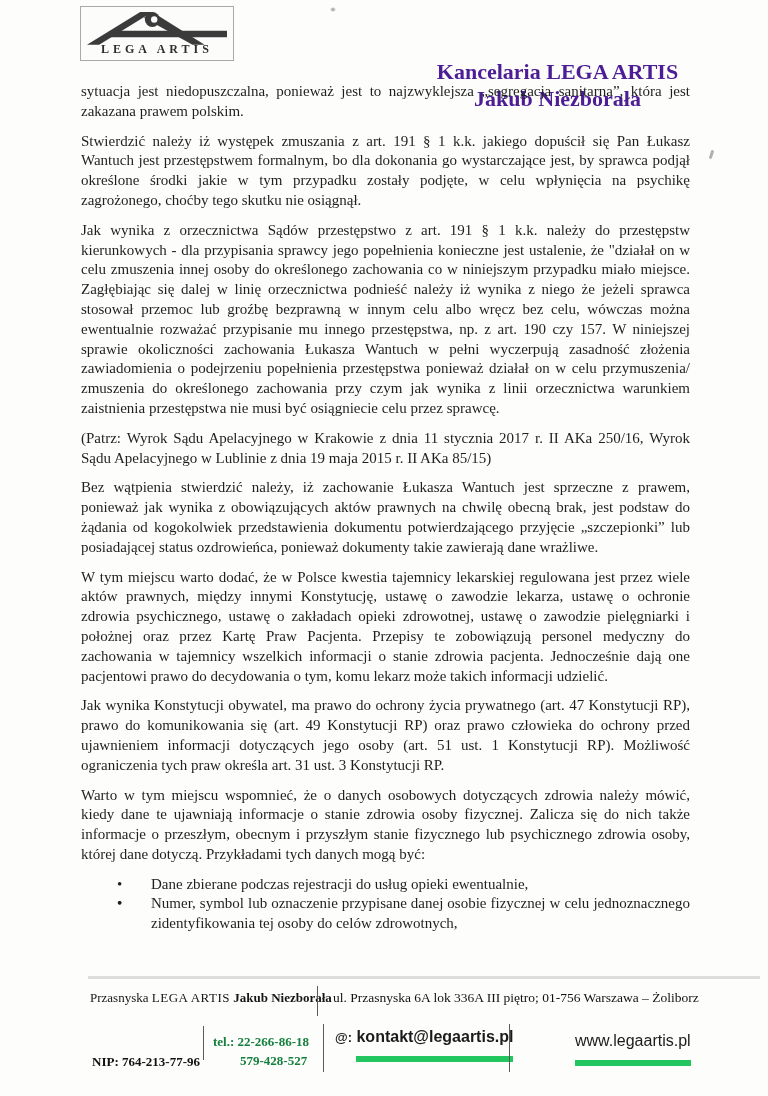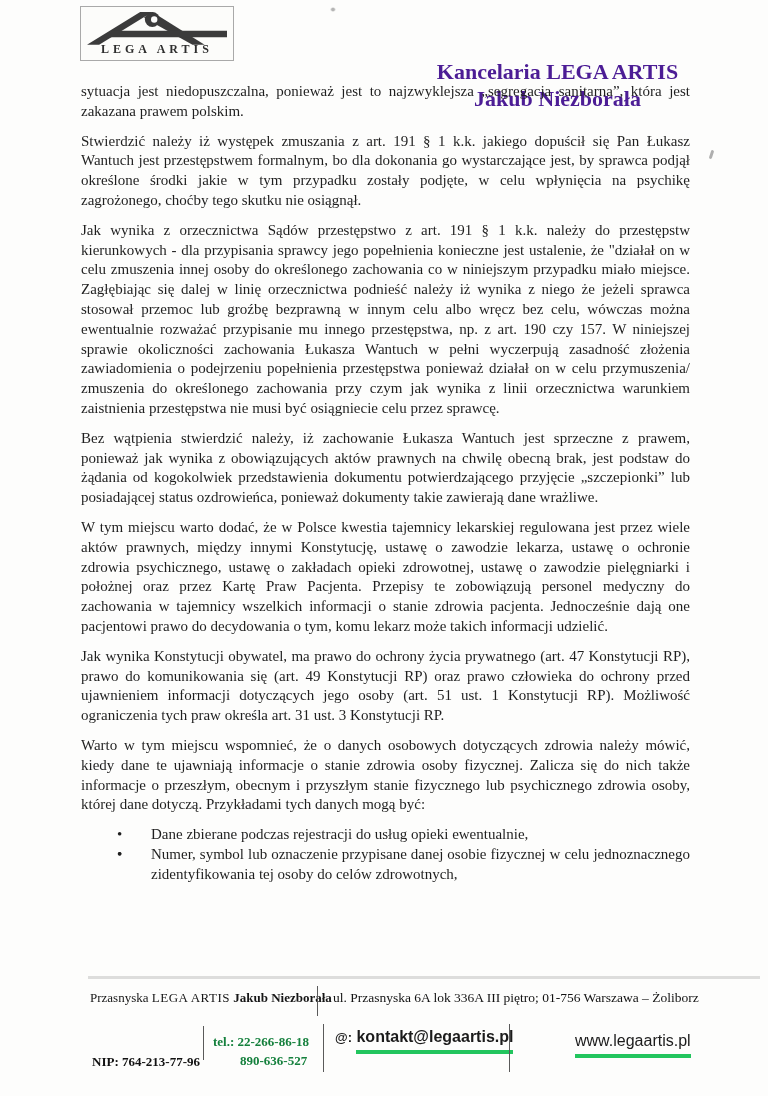--- a/index.html
+++ b/index.html
@@ -51,21 +51,21 @@
   .f-firm{position:absolute;left:90px;top:4px;width:224px;white-space:nowrap;color:#161616;}
   .f-firm .ls{letter-spacing:.5px;}
   .f-firm b{font-weight:bold;}
   .f-address{position:absolute;left:333px;top:4px;width:420px;font-weight:normal;font-size:13.5px;color:#121212;}
   .f-nip{position:absolute;left:92px;top:46px;font-weight:bold;white-space:nowrap;color:#121212;margin-top:22px;}
   .f-tel{position:absolute;left:213px;top:46px;width:110px;font-weight:bold;color:#15803d;line-height:19px;}
   .f-tel .tel2{padding-left:27px;}
   .f-email{position:absolute;left:335px;top:42px;font-family:"Liberation Sans", sans-serif;
     font-weight:bold;font-size:16px;color:#1b1b1b;white-space:nowrap;}
   .f-email .prefix{font-size:13px;font-weight:bold;}
-  .underlined{border-bottom:4px solid #22c55e;padding-bottom:5px;}
+  .underlined{border-bottom:6px solid #22c55e;padding-bottom:11px;}
   .f-web{position:absolute;left:575px;top:46px;font-family:"Liberation Sans", sans-serif;
     font-weight:normal;font-size:16px;color:#1b1b1b;white-space:nowrap;}
   .vdiv{position:absolute;width:1px;background:#5a5a5a;}
   .vd1{left:317px;top:0;height:30px;}
   .vd2{left:203px;top:40px;height:34px;}
   .vd3{left:323px;top:38px;height:48px;}
   .vd4{left:509px;top:38px;height:48px;}
 </style>
 </head>
 <body>
@@ -90,20 +90,21 @@
     <div>Jakub Niezborała</div>
   </div>
 
   <div class="speck1"></div>
   <div class="speck2"></div>
 
   <div class="main">
     <p>sytuacja jest niedopuszczalna, ponieważ jest to najzwyklejsza „segregacja sanitarna”, która jest zakazana prawem polskim.</p>
     <p>Stwierdzić należy iż występek zmuszania z art. 191 § 1 k.k. jakiego dopuścił się Pan Łukasz Wantuch jest przestępstwem formalnym, bo dla dokonania go wystarczające jest, by sprawca podjął określone środki jakie w tym przypadku zostały podjęte, w celu wpłynięcia na psychikę zagrożonego, choćby tego skutku nie osiągnął.</p>
     <p>Jak wynika z orzecznictwa Sądów przestępstwo z art. 191 § 1 k.k. należy do przestępstw kierunkowych - dla przypisania sprawcy jego popełnienia konieczne jest ustalenie, że "działał on w celu zmuszenia innej osoby do określonego zachowania co w niniejszym przypadku miało miejsce. Zagłębiając się dalej w linię orzecznictwa podnieść należy iż wynika z niego że jeżeli sprawca stosował przemoc lub groźbę bezprawną w innym celu albo wręcz bez celu, wówczas można ewentualnie rozważać przypisanie mu innego przestępstwa, np. z art. 190 czy 157. W niniejszej sprawie okoliczności zachowania Łukasza Wantuch w pełni wyczerpują zasadność złożenia zawiadomienia o podejrzeniu popełnienia przestępstwa ponieważ działał on w celu przymuszenia/ zmuszenia do określonego zachowania przy czym jak wynika z linii orzecznictwa warunkiem zaistnienia przestępstwa nie musi być osiągniecie celu przez sprawcę.</p>
+    <p>(Patrz: Wyrok Sądu Apelacyjnego w Krakowie z dnia 11 stycznia 2017 r. II AKa 250/16, Wyrok Sądu Apelacyjnego w Lublinie z dnia 19 maja 2015 r. II AKa 85/15)</p>
     <p>Bez wątpienia stwierdzić należy, iż zachowanie Łukasza Wantuch jest sprzeczne z prawem, ponieważ jak wynika z obowiązujących aktów prawnych na chwilę obecną brak, jest podstaw do żądania od kogokolwiek przedstawienia dokumentu potwierdzającego przyjęcie „szczepionki” lub posiadającej status ozdrowieńca, ponieważ dokumenty takie zawierają dane wrażliwe.</p>
     <p>W tym miejscu warto dodać, że w Polsce kwestia tajemnicy lekarskiej regulowana jest przez wiele aktów prawnych, między innymi Konstytucję, ustawę o zawodzie lekarza, ustawę o ochronie zdrowia psychicznego, ustawę o zakładach opieki zdrowotnej, ustawę o zawodzie pielęgniarki i położnej oraz przez Kartę Praw Pacjenta. Przepisy te zobowiązują personel medyczny do zachowania w tajemnicy wszelkich informacji o stanie zdrowia pacjenta. Jednocześnie dają one pacjentowi prawo do decydowania o tym, komu lekarz może takich informacji udzielić.</p>
     <p>Jak wynika Konstytucji obywatel, ma prawo do ochrony życia prywatnego (art. 47 Konstytucji RP), prawo do komunikowania się (art. 49 Konstytucji RP) oraz prawo człowieka do ochrony przed ujawnieniem informacji dotyczących jego osoby (art. 51 ust. 1 Konstytucji RP). Możliwość ograniczenia tych praw określa art. 31 ust. 3 Konstytucji RP.</p>
     <p>Warto w tym miejscu wspomnieć, że o danych osobowych dotyczących zdrowia należy mówić, kiedy dane te ujawniają informacje o stanie zdrowia osoby fizycznej. Zalicza się do nich także informacje o przeszłym, obecnym i przyszłym stanie fizycznego lub psychicznego zdrowia osoby, której dane dotyczą. Przykładami tych danych mogą być:</p>
     <ul>
       <li>
         <span class="marker">•</span>
         <span>Dane zbierane podczas rejestracji do usług opieki ewentualnie,</span>
       </li>
       <li>
@@ -124,21 +125,21 @@
       <span class="ls">LEGA ARTIS</span>
       <b>Jakub Niezborała</b>
     </div>
     <div class="vdiv vd1"></div>
     <div class="f-address">ul. Przasnyska 6A lok 336A III piętro; 01-756 Warszawa – Żoliborz</div>
 
     <div class="f-nip">NIP: 764-213-77-96</div>
     <div class="vdiv vd2"></div>
     <div class="f-tel">
       <div>tel.: 22-266-86-18</div>
-      <div class="tel2">890-636-527</div>
+      <div class="tel2">579-428-527</div>
     </div>
     <div class="vdiv vd3"></div>
     <div class="f-email">
       <span class="prefix">@:</span>
       <span class="underlined">kontakt@legaartis.pl</span>
     </div>
     <div class="vdiv vd4"></div>
     <div class="f-web">
       <span class="underlined">www.legaartis.pl</span>
     </div>

